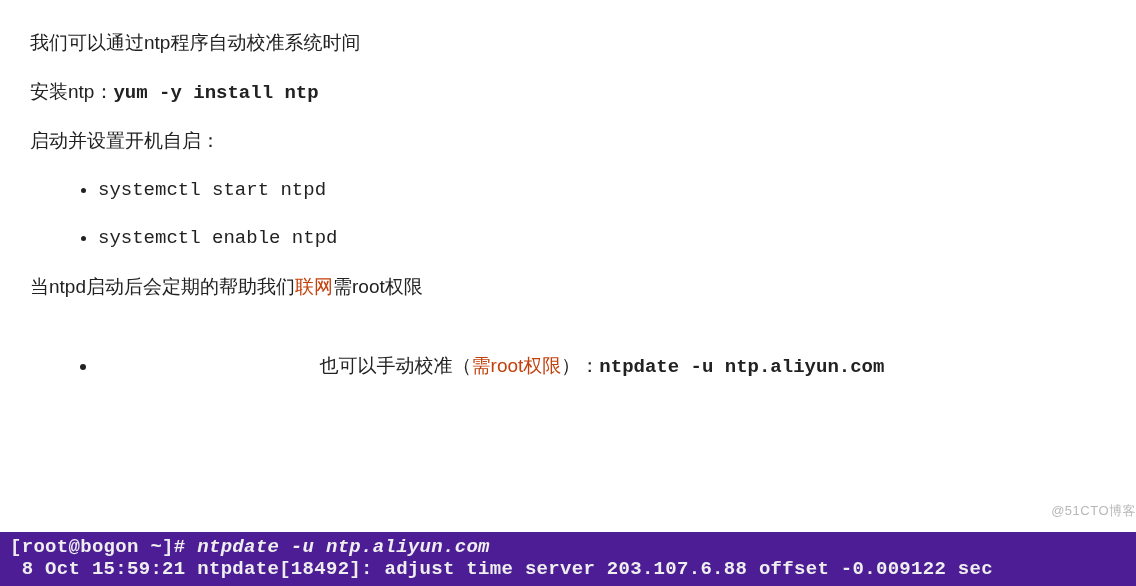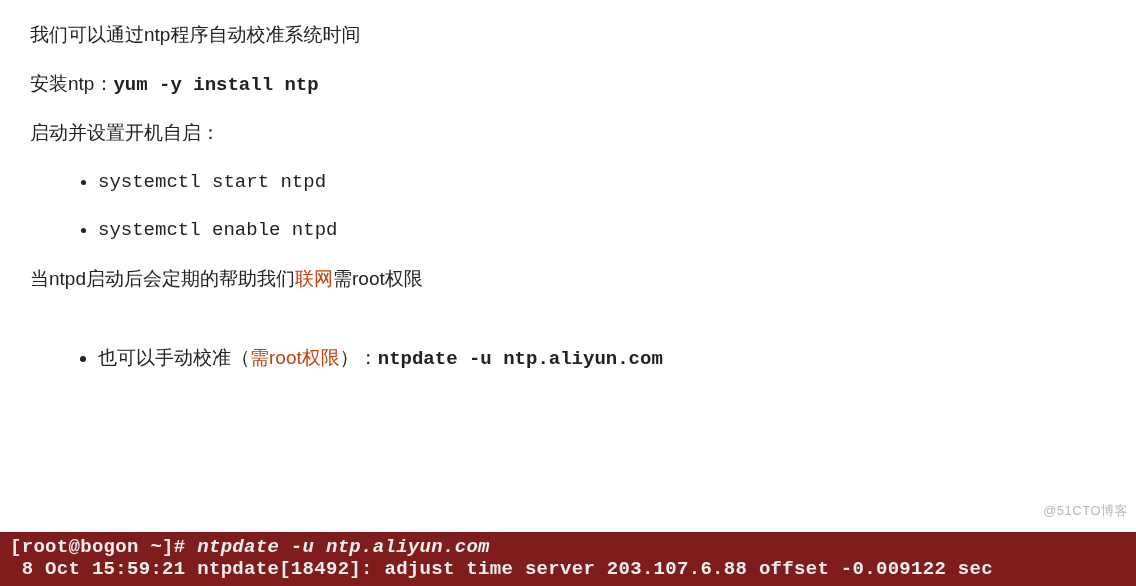--- a/index.html
+++ b/index.html
@@ -12,60 +12,61 @@
     font-size: 19px;
     color: #222;
     position: relative;
     overflow: hidden;
   }
   .content {
     padding: 18px 30px 0 30px;
     line-height: 1.4;
   }
   .para {
-    margin: 4px 0 22px 0;
+    margin: 12px 0 22px 0;
   }
   .mono {
     font-family: "Consolas", "Courier New", monospace;
     font-weight: bold;
   }
   ul.bullets {
     list-style: disc;
     padding-left: 40px;
     margin: 0 0 22px 0;
   }
   ul.bullets li {
     margin-bottom: 22px;
     font-family: "Consolas", "Courier New", monospace;
     margin-left: 28px;
   }
   ul.bullets li.mixed {
     font-family: "Microsoft YaHei", "SimSun", Arial, sans-serif;
+    text-align: center;
   }
   .red {
     color: #c2410c;
   }
   .terminal {
     width: 1136px;
-    background: #7f1d1d;
+    background: #4c1d95;
     color: #eeeeee;
     font-family: "Consolas", "Courier New", monospace;
     font-size: 19px;
     padding: 4px 10px 6px 10px;
     box-sizing: border-box;
     white-space: pre;
     font-weight: 600;
     letter-spacing: 0.3px;
     position: absolute;
     left: 0;
     bottom: 0;
   }
   .watermark {
     position: absolute;
-    right: 8px;
+    right: 0;
     bottom: 66px;
     font-size: 13px;
     color: #b8b8b8;
     letter-spacing: 0.5px;
   }
   .prompt-bold-italic {
     font-style: italic;
   }
 </style>
 </head>

